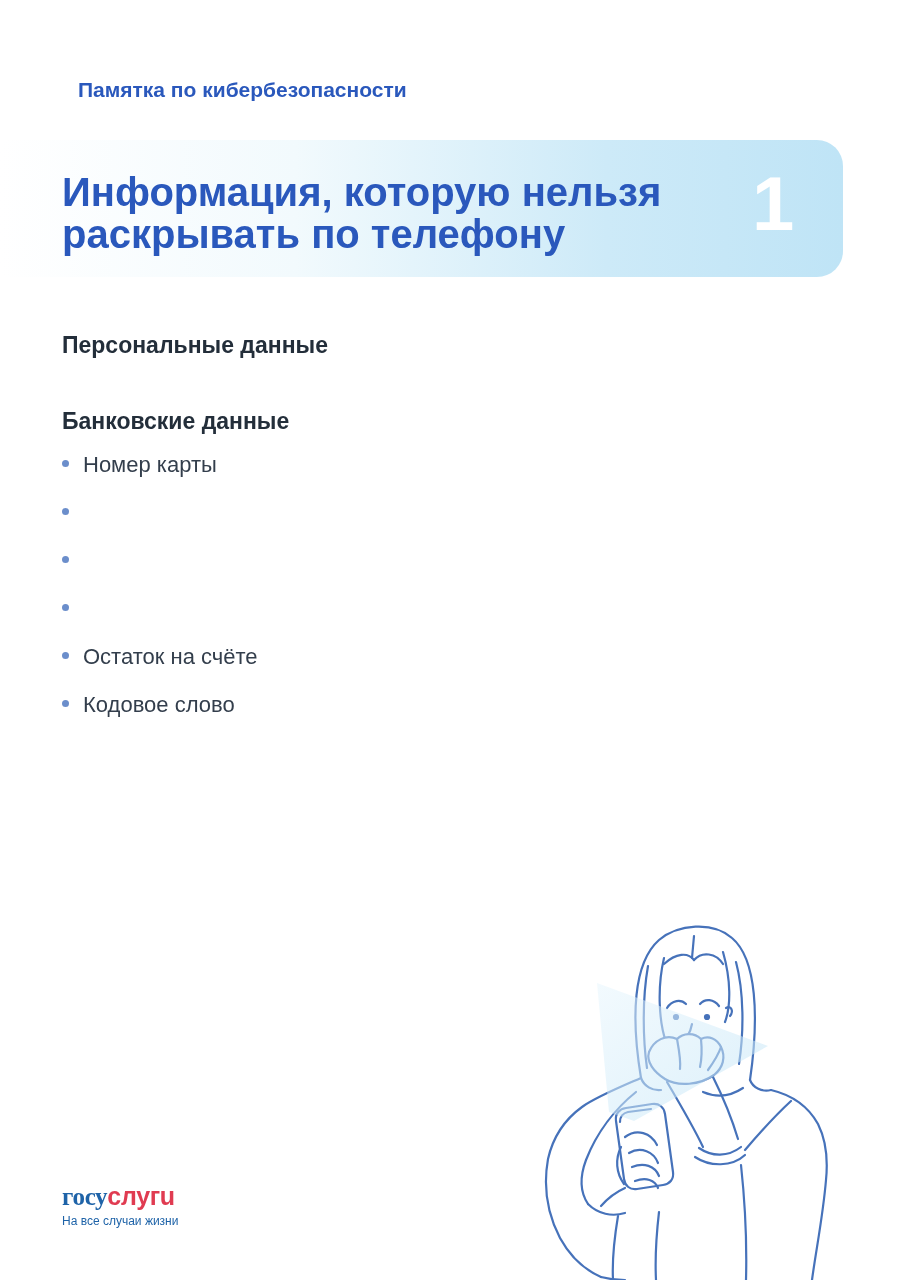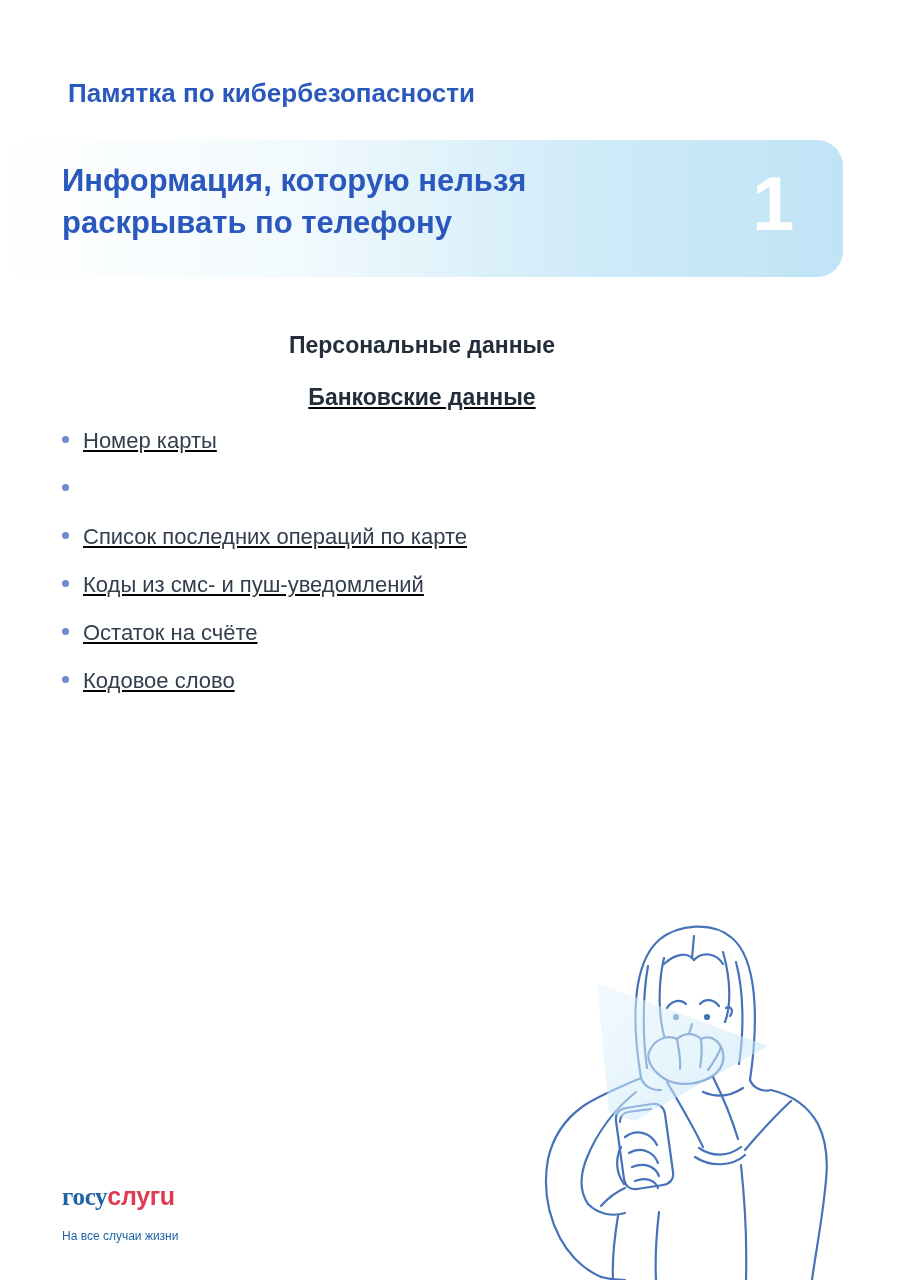--- a/index.html
+++ b/index.html
@@ -12,58 +12,57 @@
     --line-blue:#4672ba;
     --beam:#cfe9f8;
   }
   *{box-sizing:border-box;margin:0;padding:0;}
   body{background:#e9e9e9;font-family:"Liberation Sans",sans-serif;}
   .page{
     position:relative;width:904px;height:1280px;margin:0 auto;
     background:#ffffff;overflow:hidden;
   }
   .eyebrow{
-    position:absolute;left:68px;top:78px;
-    font-size:26px;font-weight:700;color:var(--accent-blue);
+    position:absolute;left:78px;top:78px;
+    font-size:21px;font-weight:700;color:var(--accent-blue);
   }
   .banner{
     position:absolute;left:0;top:140px;width:843px;height:137px;
     border-radius:8px 26px 26px 8px;
     background:linear-gradient(90deg,#ffffff 0%,#f2fafd 35%,#cdeaf8 72%,#bfe4f6 100%);
   }
   .banner-title{
-    position:absolute;left:62px;top:20px;width:600px;
-    font-size:31px;line-height:42px;font-weight:700;color:var(--accent-blue);
+    position:absolute;left:62px;top:31px;width:600px;
+    font-size:40px;line-height:42px;font-weight:700;color:var(--accent-blue);
   }
   .banner-number{
     position:absolute;left:752px;top:166px;
     font-size:76px;font-weight:700;color:#ffffff;line-height:1;
   }
   .sections{position:absolute;left:62px;top:330px;width:720px;}
-  .section + .section{margin-top:22px;text-decoration:underline;}
+  .section + .section{margin-top:46px;}
   .section-heading{
     font-size:23px;line-height:30px;font-weight:700;color:var(--heading-dark);
     margin-bottom:12px;
-    text-align:center;
   }
   .bullet-list{list-style:none;}
   .bullet-list li{
     display:flex;align-items:center;gap:14px;
     height:34px;margin-bottom:14px;
     font-size:22px;color:var(--text-dark);
   }
   .dot{
     width:7px;height:7px;border-radius:50%;background:var(--bullet);
     flex:0 0 auto;margin-top:-4px;
   }
   .footer-logo{position:absolute;left:62px;top:1183px;}
   .logo-text{font-size:25px;font-weight:700;letter-spacing:-0.3px;line-height:1.1;}
   .logo-part1{color:var(--logo-blue);font-family:Liberation Serif, serif;}
   .logo-part2{color:var(--logo-red);margin-top:29px;}
-  .logo-tagline{margin-top:18px;font-size:12px;color:var(--logo-blue);}
+  .logo-tagline{margin-top:3px;font-size:12px;color:var(--logo-blue);}
   .illustration{position:absolute;left:530px;top:900px;width:374px;height:380px;}
   .illustration path{stroke:var(--line-blue);stroke-width:2.2;fill:none;
     stroke-linecap:round;stroke-linejoin:round;}
   .illustration path.fill-white{fill:#ffffff;}
   .illustration circle{fill:var(--line-blue);stroke:none;}
 </style>
 </head>
 <body>
 
 <div class="page">
@@ -85,25 +84,23 @@
       <ul class="bullet-list">
           <li>
             <span class="dot"></span>
             <span>Номер карты</span>
           </li>
           <li>
             <span class="dot"></span>
           </li>
           <li>
             <span class="dot"></span>
-            <span>Список последних операций по карте</span>
           </li>
           <li>
             <span class="dot"></span>
-            <span>Коды из смс- и пуш-уведомлений</span>
           </li>
           <li>
             <span class="dot"></span>
             <span>Остаток на счёте</span>
           </li>
           <li>
             <span class="dot"></span>
             <span>Кодовое слово</span>
           </li>
         </ul>

